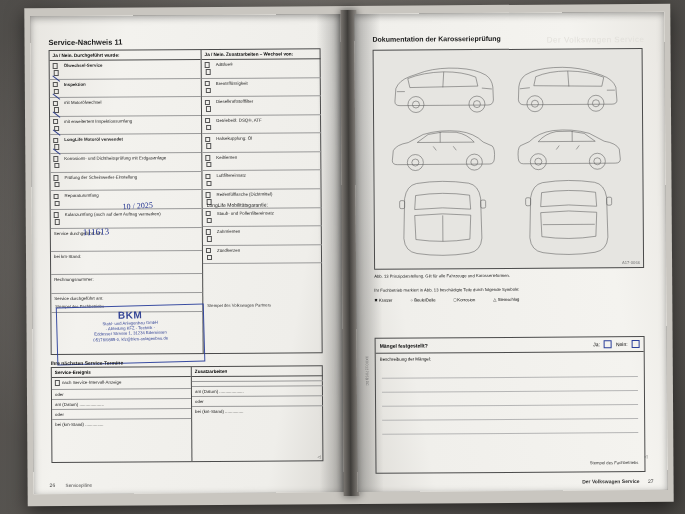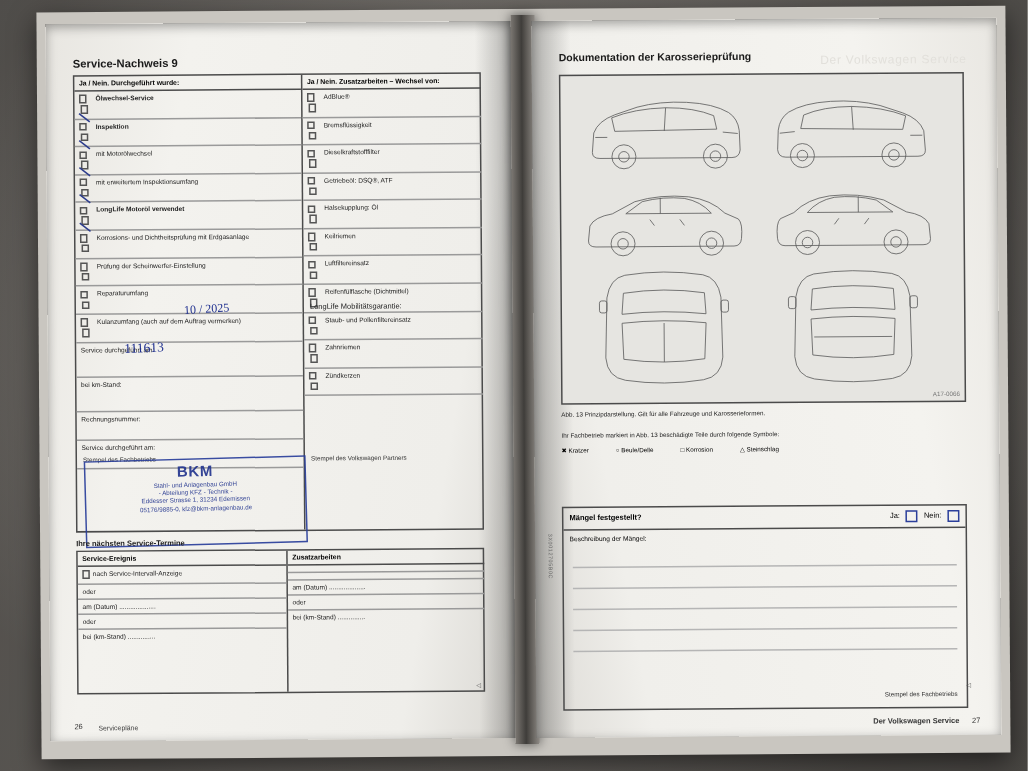--- a/index.html
+++ b/index.html
@@ -84,21 +84,21 @@
 <body>
 
 <div id="desk"></div>
 
 <div id="booklet">
 
   <div class="page" id="pageLeft">
     <div class="shadowL"></div>
 
     <div id="lp">
-      <div class="t" id="lp-title" style="left:0;top:0;">Service-Nachweis 9</div>
+      <div class="t" id="lp-title" style="left:0;top:0;">Service-Nachweis 11</div>
 
       <div class="tbl" style="left:0;top:12px;width:272px;height:305px;">
 
         <div style="position:absolute;left:0;top:0;width:152px;height:100%;border-right:0.8px solid #4b4b4b;box-sizing:border-box;">
           <div class="hdr">Ja / Nein. Durchgeführt wurde:</div>
 
           <div class="row">
               <span class="cbs"><span class="cb"></span><span class="cb" style="margin-left:1px"></span></span>
               <span class="lbl b">Ölwechsel-Service</span>
             </div>

